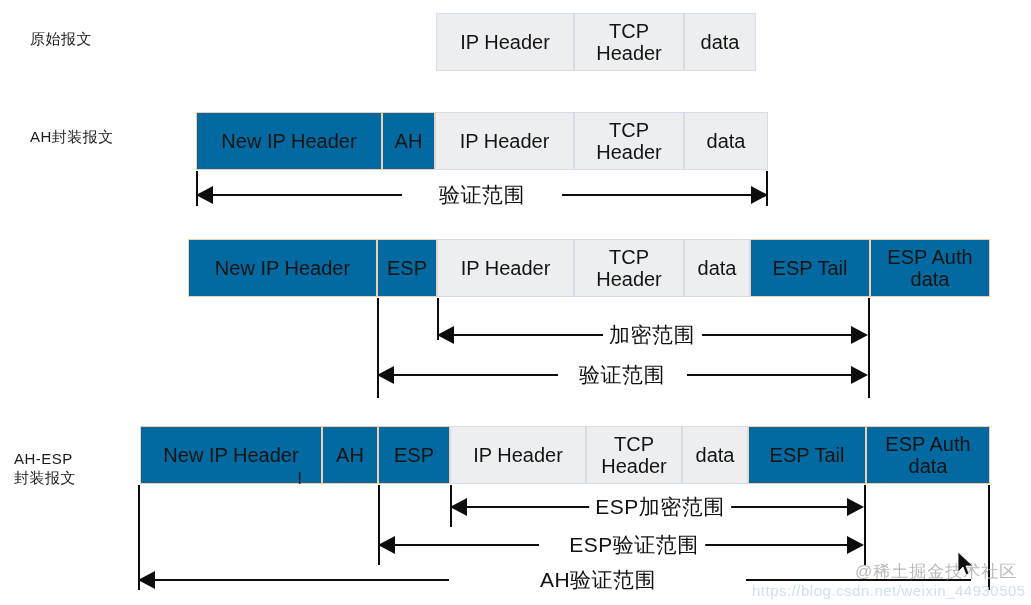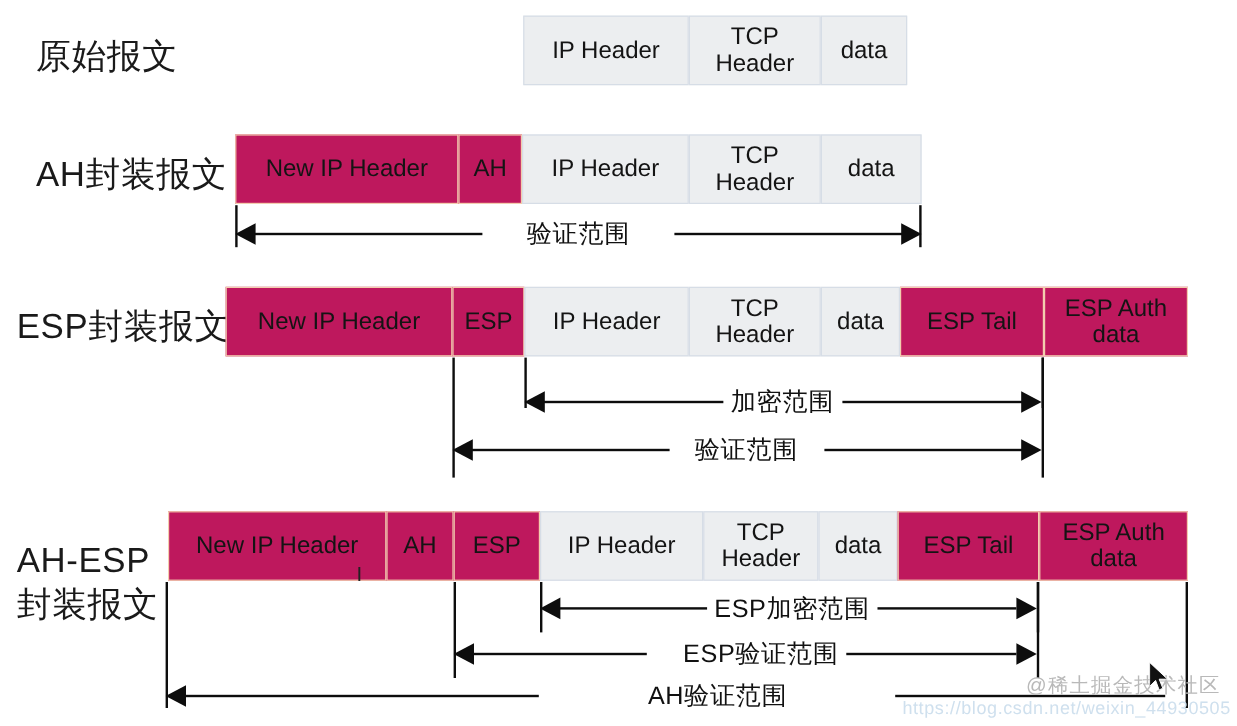--- a/index.html
+++ b/index.html
@@ -12,21 +12,21 @@
   }
   #canvas {
     position: relative;
     width: 1031px;
     height: 605px;
     background: #ffffff;
     overflow: hidden;
   }
   .row-label {
     position: absolute;
-    font-size: 29px;
+    font-size: 15px;
     color: #1a1a1a;
     line-height: 1.25;
     white-space: pre-line;
     letter-spacing: 0.5px;
   }
   .field {
     position: absolute;
     box-sizing: border-box;
     display: flex;
     align-items: center;
@@ -37,21 +37,21 @@
     line-height: 1.12;
     border: 1px solid #cfd8e3;
     white-space: pre-line;
     overflow: hidden;
   }
   .fill-gray {
     background: #eceef0;
     border-color: #d6dde6;
   }
   .fill-orange {
-    background: #be185d;
+    background: #0369a1;
     border-color: #f3cdae;
   }
   .arrow-group {
     position: absolute;
     height: 30px;
   }
   .arrow-line {
     position: absolute;
     top: 50%;
     height: 2px;
@@ -142,21 +142,20 @@
   <div class="tick" style="left:196px; top:171px; height:35px;"></div>
   <div class="tick" style="left:766px; top:171px; height:35px;"></div>
   <div class="arrow-group" style="left:196px; top:180px; width:572px;">
     <div class="arrow-head left" style="left:0px;"></div>
     <div class="arrow-line" style="left:16px; width:190px;"></div>
     <div class="arrow-line" style="left:366px; width:190px;"></div>
     <div class="arrow-head right" style="right:0px;"></div>
     <div class="arrow-caption" style="left:286px;">验证范围</div>
   </div>
 
-  <div class="row-label" style="left:14px; top:255px;">ESP封装报文</div>
 
   <div class="field fill-orange" style="left:188px; top:239px; width:189px; height:58px;">New IP Header</div>
   <div class="field fill-orange" style="left:377px; top:239px; width:60px; height:58px;">ESP</div>
   <div class="field fill-gray" style="left:437px; top:239px; width:137px; height:58px;">IP Header</div>
   <div class="field fill-gray" style="left:574px; top:239px; width:110px; height:58px;">TCP
 Header</div>
   <div class="field fill-gray" style="left:684px; top:239px; width:66px; height:58px;">data</div>
   <div class="field fill-orange" style="left:750px; top:239px; width:120px; height:58px;">ESP Tail</div>
   <div class="field fill-orange" style="left:870px; top:239px; width:120px; height:58px;">ESP Auth
 data</div>

